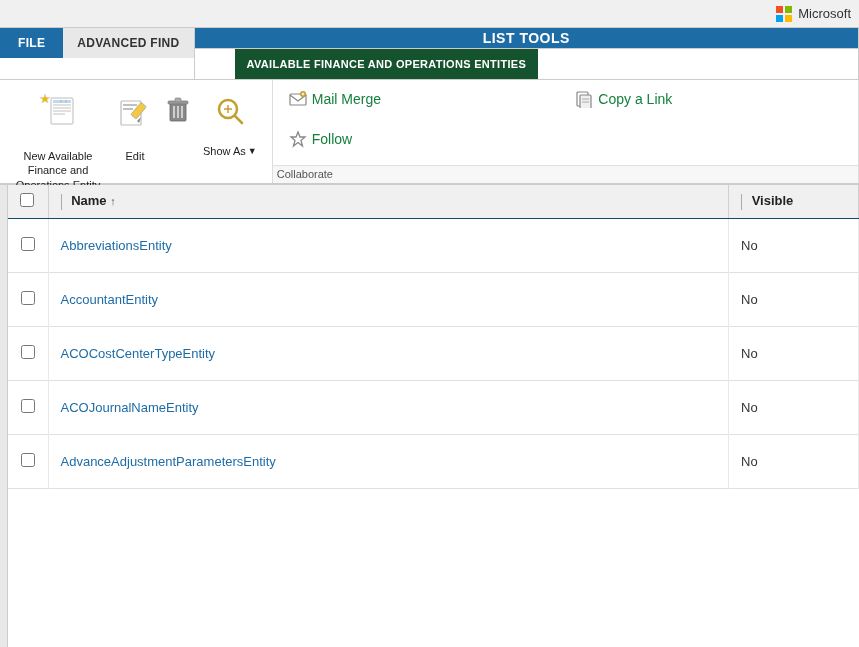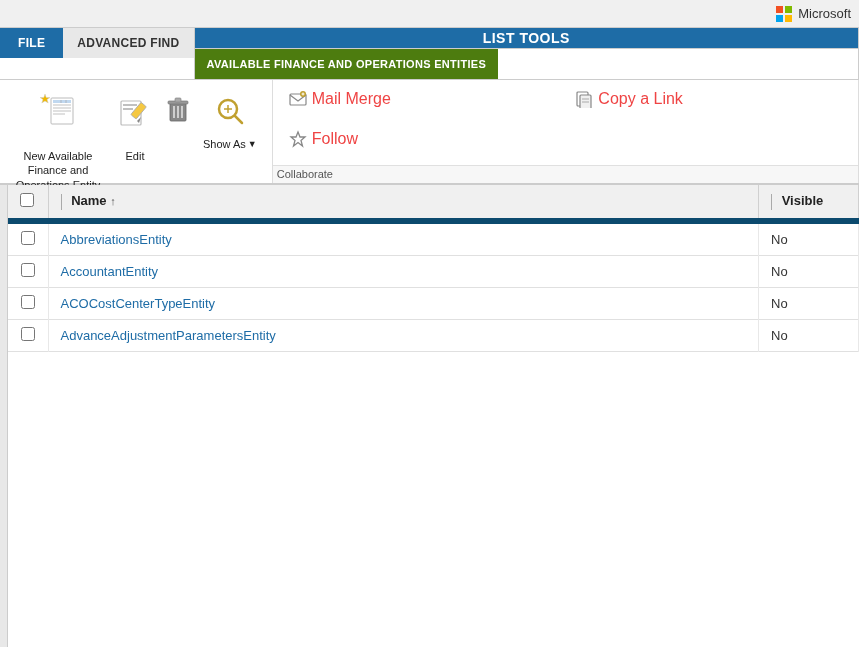--- a/index.html
+++ b/index.html
@@ -46,23 +46,24 @@
       background: #1e6ca6;
       border: none;
       text-transform: uppercase;
       letter-spacing: 0.3px;
     }
     .ribbon-tab-label.inactive {
       background: #e8e8e8;
       color: #333;
     }
     .ribbon-tab-label.context-tab {
-      background: #4d7c0f;
+      background: #14532d;
       color: #fff;
       font-weight: 600;
+      margin-left: 40px;
     }
     .list-tools-header {
       background: #1e6ca6;
       color: #fff;
       text-align: center;
       font-size: 14px;
       font-weight: 600;
       text-transform: uppercase;
       letter-spacing: 0.5px;
       padding: 2px 0;
@@ -136,21 +137,21 @@
       gap: 5px;
       cursor: pointer;
       padding: 3px 5px;
       border: 1px solid transparent;
       border-radius: 2px;
       background: transparent;
       white-space: nowrap;
       min-width: 120px;
     }
     .ribbon-btn-small .btn-icon-sm { width: 18px; height: 18px; display: flex; align-items: center; justify-content: center; }
-    .ribbon-btn-small .btn-label-sm { font-size: 16px; color: #ef4444; }
+    .ribbon-btn-small .btn-label-sm { font-size: 14px; color: #15803d; }
 
     .collaborate-group .ribbon-group-content {
       display: grid;
       grid-template-columns: 1fr 1fr;
       gap: 2px 8px;
       padding: 6px 10px 2px;
     }
     .ribbon-btn-icon-only {
       display: flex;
       align-items: center;
@@ -175,51 +176,51 @@
       flex: 1;
       overflow: auto;
       background: #fff;
     }
     .data-table {
       width: 100%;
       border-collapse: collapse;
     }
     .data-table thead th {
       background: #f0f0f0;
-      border-bottom: 6px solid #0c4a6e;
+      border-bottom: 1px solid #0c4a6e;
       border-right: 1px solid #d0d0d0;
       padding: 8px 12px;
       text-align: left;
       font-size: 13px;
       font-weight: 600;
       color: #222;
       position: sticky;
       top: 0;
       z-index: 1;
     }
     .data-table tbody tr {
       border-bottom: 1px solid #e0e0e0;
     }
     .data-table tbody td {
-      padding: 7px 12px;
+      padding: 18px 12px;
       font-size: 13px;
       color: #333;
       border-right: 1px solid #e8e8e8;
     }
     .data-table tbody td.link-cell a,
     .data-table tbody td.link-cell {
       color: #1e6ca6;
       cursor: pointer;
       text-decoration: none;
     }
 
     .checkbox-col { width: 40px; text-align: center; }
     .sort-arrow { font-size: 11px; color: #555; }
 
-    .visible-col { width: 100px; }
+    .visible-col { width: 130px; }
 
     
     .left-sidebar {
       width: 8px;
       background: #e8e8e8;
       border-right: 1px solid #ccc;
       flex-shrink: 0;
     }
 
     .page-wrapper {
@@ -240,21 +241,21 @@
 
     .show-as-btn {
       display: flex;
       flex-direction: column;
       align-items: center;
       cursor: pointer;
       padding: 4px 6px;
       border: 1px solid transparent;
       border-radius: 2px;
       background: transparent;
-      gap: 8px;
+      gap: 15px;
     }
     .show-as-btn .btn-label { font-size: 11px; color: #222; display: flex; align-items: center; gap: 2px; }
 
     .chevron-down { font-size: 9px; }
 
     
     .th-sep { display: inline-block; width: 1px; height: 16px; background: #aaa; vertical-align: middle; margin-right: 6px; }
   </style>
 </head>
 <body>
@@ -449,20 +450,25 @@
               <td class="link-cell">AccountantEntity</td>
               <td>No</td>
             </tr>
             <tr>
               <td class="checkbox-col"><input type="checkbox" style="width: 14px; height: 14px; cursor: pointer;"></td>
               <td class="link-cell">ACOCostCenterTypeEntity</td>
               <td>No</td>
             </tr>
             <tr>
               <td class="checkbox-col"><input type="checkbox" style="width: 14px; height: 14px; cursor: pointer;"></td>
+              <td class="link-cell">ACOJournalNameEntity</td>
+              <td>No</td>
+            </tr>
+            <tr>
+              <td class="checkbox-col"><input type="checkbox" style="width: 14px; height: 14px; cursor: pointer;"></td>
               <td class="link-cell">AdvanceAdjustmentParametersEntity</td>
               <td>No</td>
             </tr>
           </tbody>
       </table>
     </div>
   </div>
 </div>
 
 </body></html>

